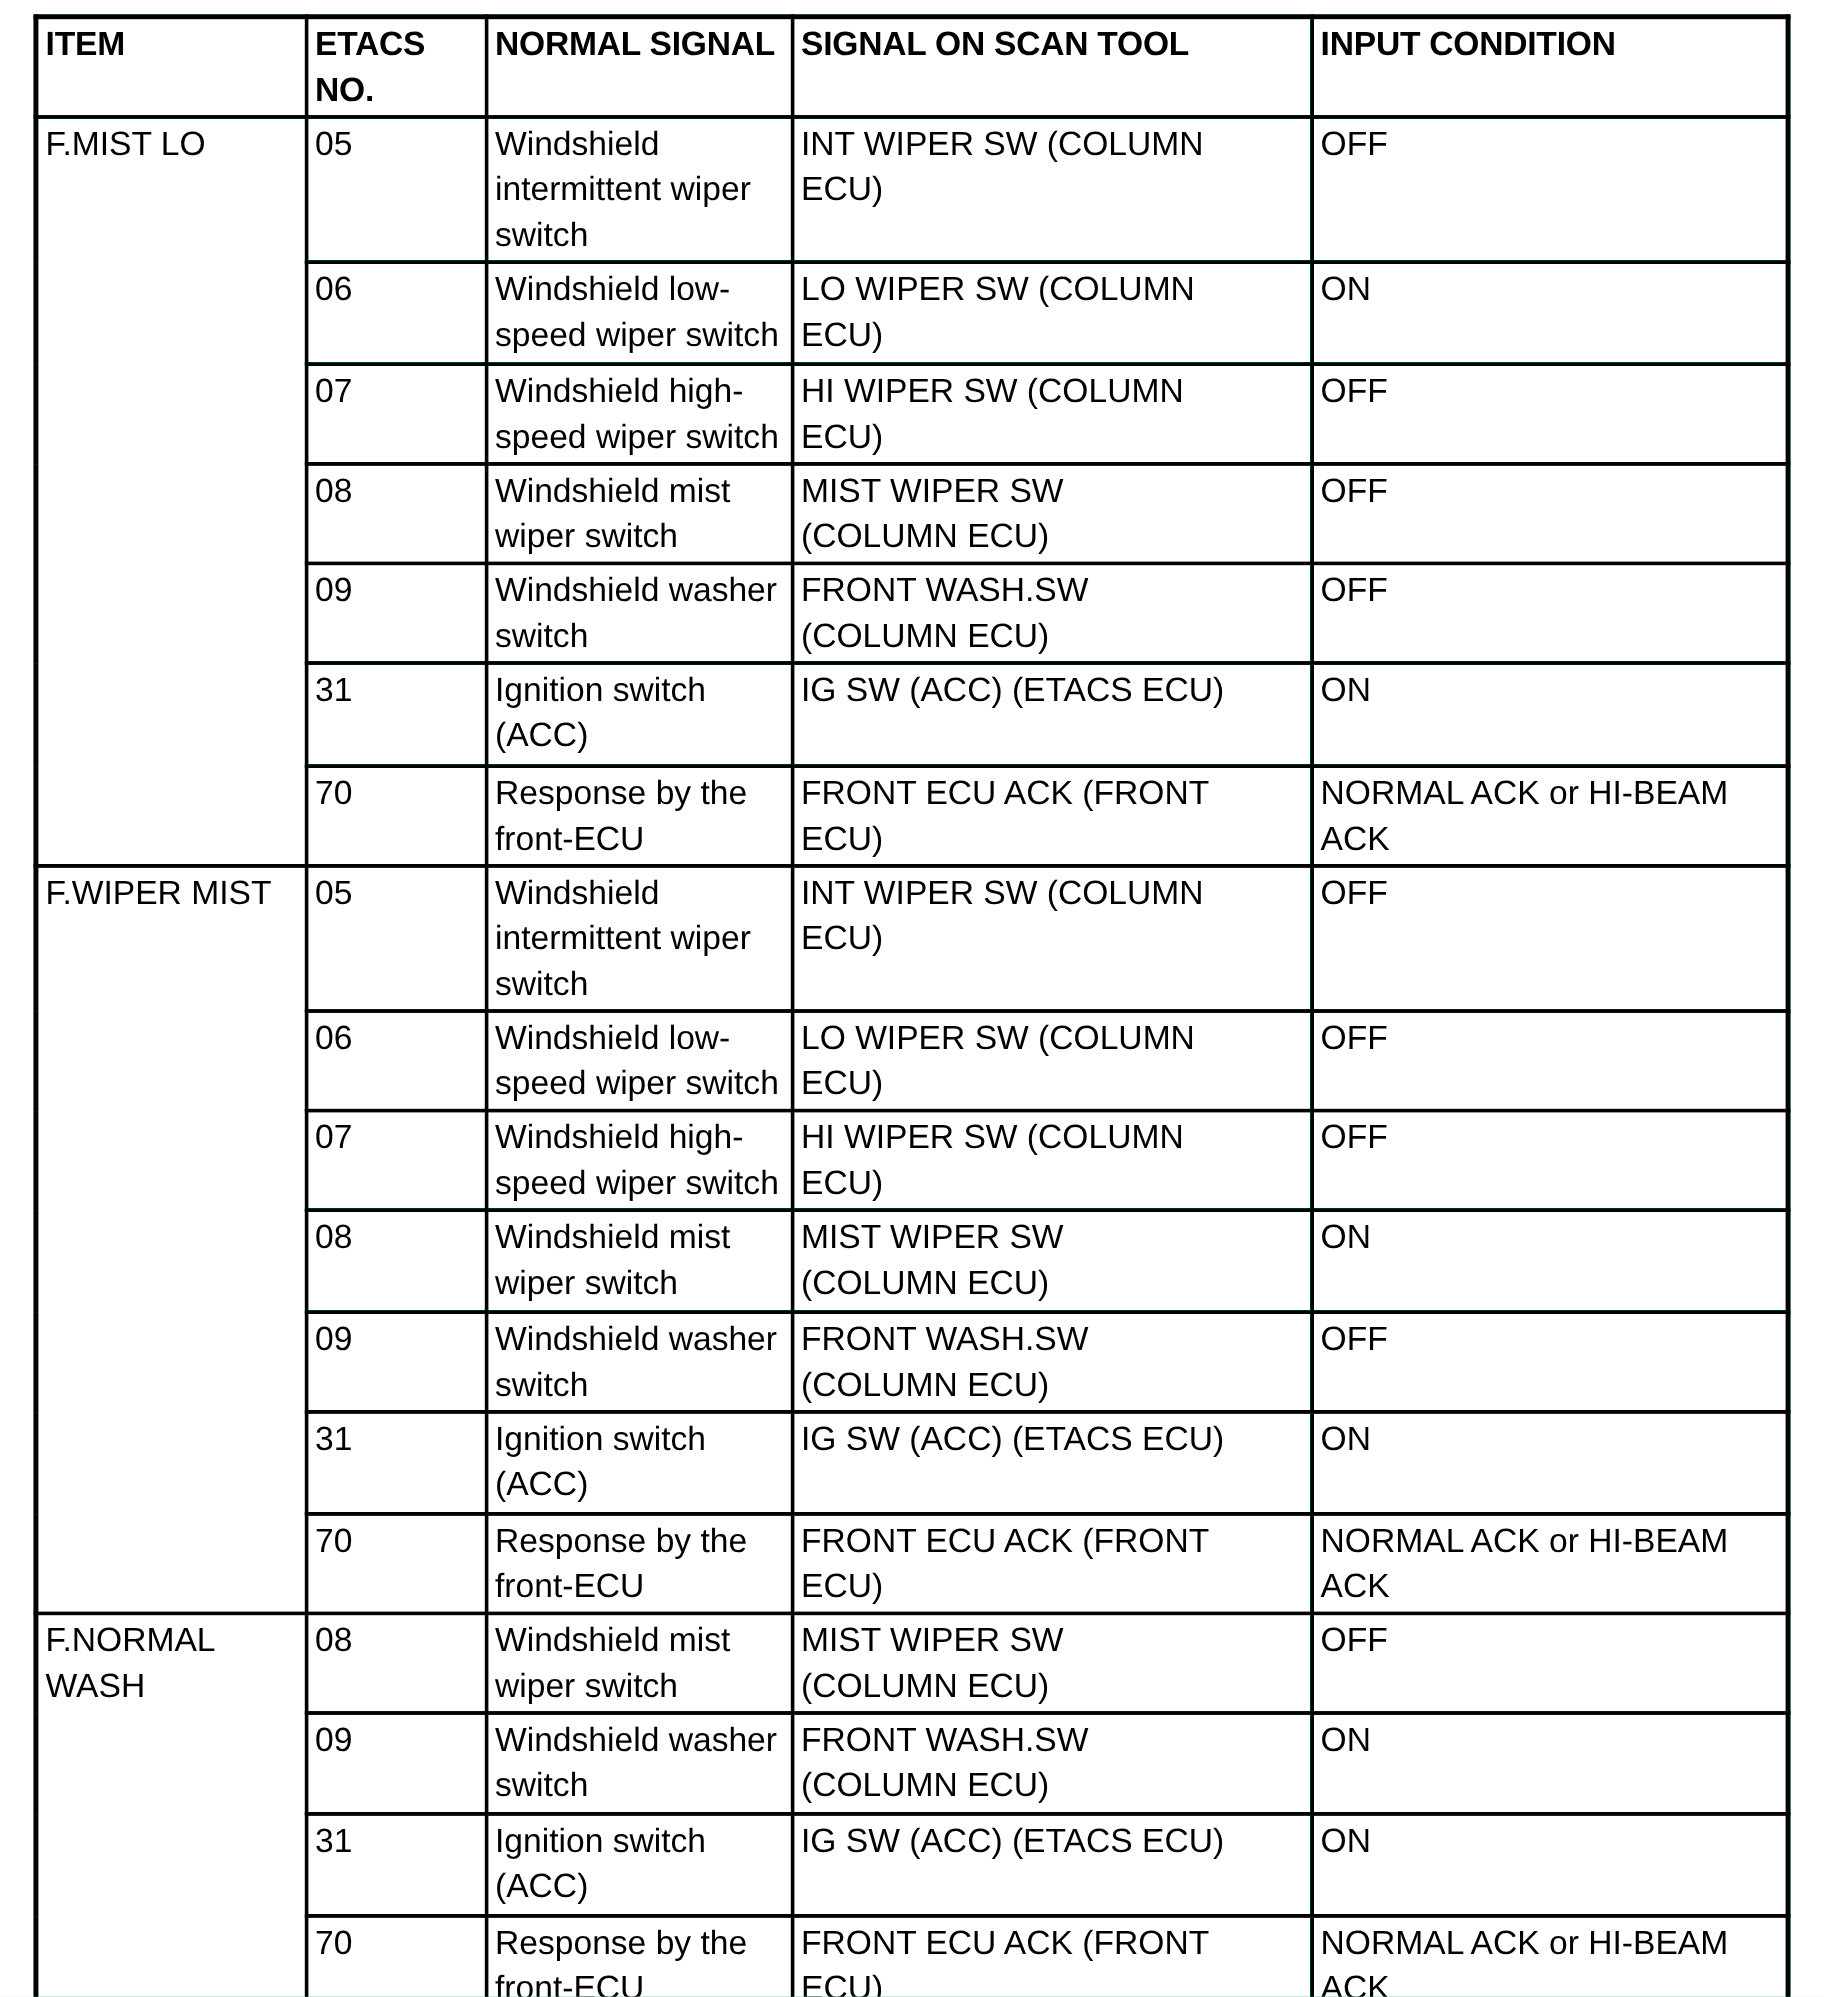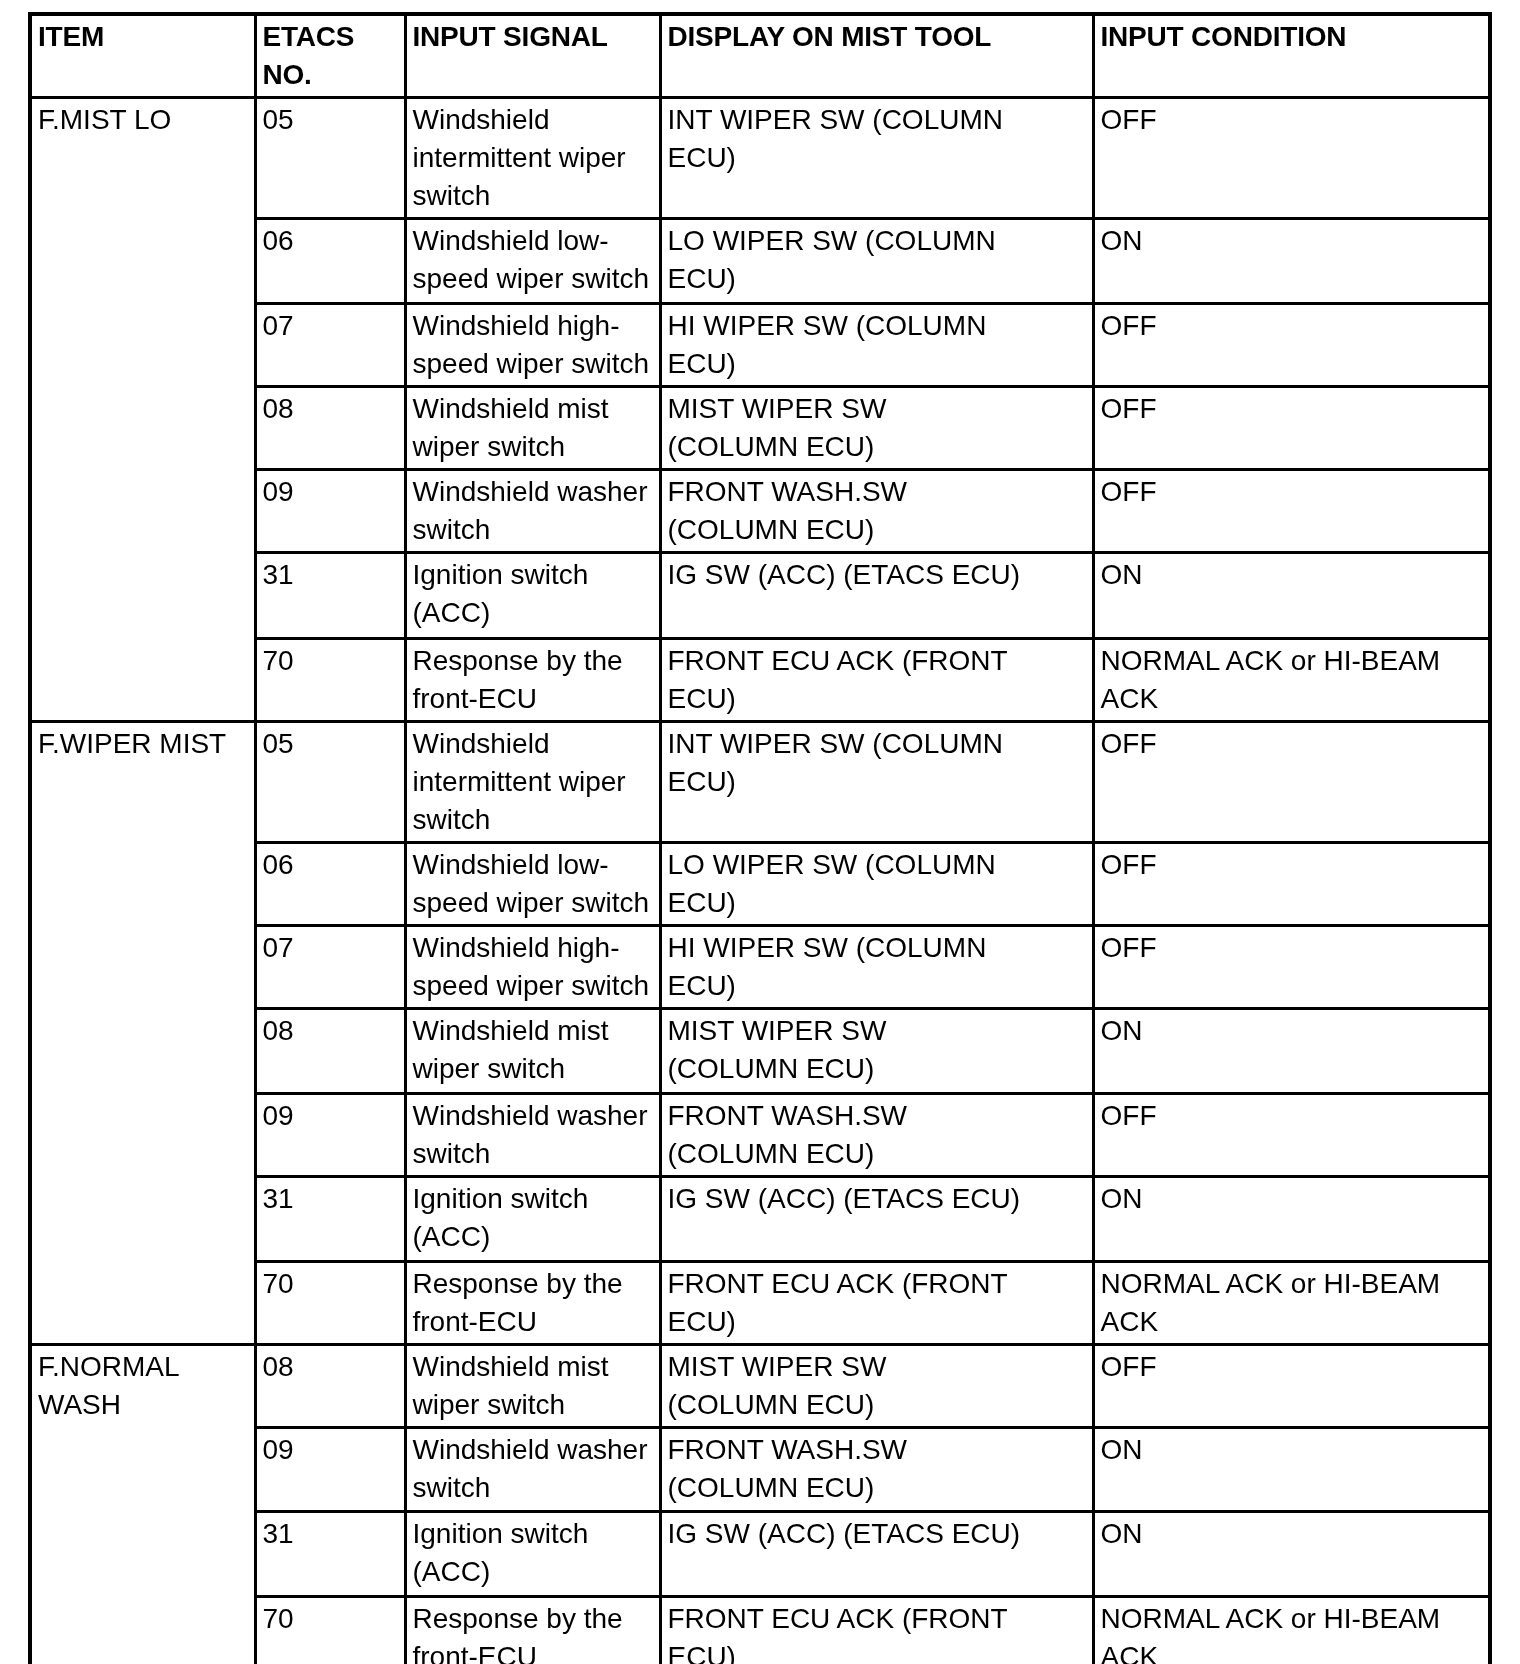--- a/index.html
+++ b/index.html
@@ -53,22 +53,22 @@
     <col class="c-item">
       <col class="c-itemno">
       <col class="c-signal">
       <col class="c-display">
       <col class="c-normal">
   </colgroup>
   <thead>
     <tr class="hdr">
       <th>ITEM</th>
       <th>ETACS NO.</th>
-      <th>INPUT SIGNAL</th>
-      <th>DISPLAY ON MIST TOOL</th>
+      <th>NORMAL SIGNAL</th>
+      <th>SIGNAL ON SCAN TOOL</th>
       <th>INPUT CONDITION</th>
     </tr>
   </thead>
   <tbody>
 
     <tr style="height:120px">
       <td rowspan="7">F.MIST LO</td>
       <td>05</td>
       <td>Windshield
 intermittent wiper

